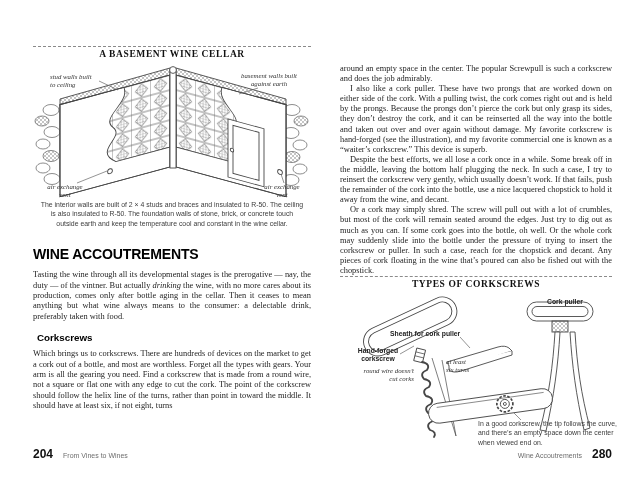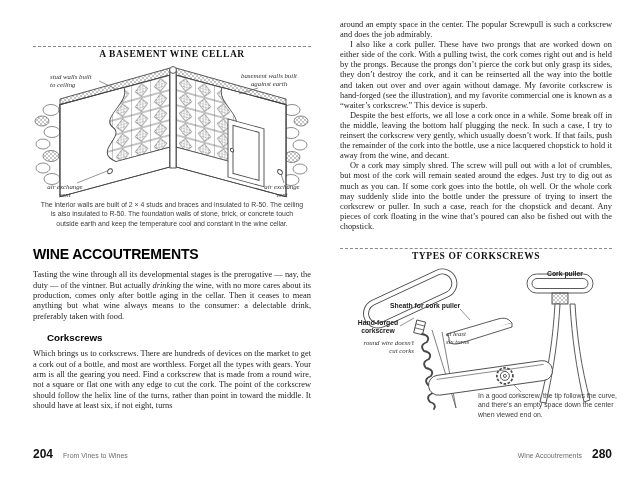--- a/index.html
+++ b/index.html
@@ -1,33 +1,33 @@
 <!DOCTYPE html>
 <html><head>
 <meta charset="utf-8">
 <style>
   html,body{margin:0;padding:0;background:#dcdcdc;}
   .spread{position:relative;width:640px;height:480px;background:#ffffff;overflow:hidden;
           font-family:"Liberation Serif",serif;color:#1d1d1d;}
   .col-left{position:absolute;left:33px;top:0;width:278px;}
-  .col-right{position:absolute;left:340px;top:0;width:272px;padding-top:20px;box-sizing:border-box;}
+  .col-right{position:absolute;left:340px;top:0;width:272px;padding-top:64px;box-sizing:border-box;}
   .fig{position:relative;}
   .fig-rule{border-top:1px dashed #8a8a8a;height:0;}
   .fig-title{font-family:"Liberation Serif",serif;font-weight:bold;font-size:9.5px;
              letter-spacing:.6px;text-align:center;padding:2px 0 1px;color:#111;}
   .fig svg{display:block;}
   .fig-caption{font-family:"Liberation Sans",sans-serif;font-size:6.9px;line-height:9.4px;
                color:#3c3c3c;text-align:center;margin-top:2px;padding:0 6px;}
   .lbl{position:absolute;font-size:6.8px;line-height:8.2px;white-space:pre-line;}
   .lbl-bold{font-family:"Liberation Sans",sans-serif;font-weight:bold;color:#222;}
   .lbl-it{font-family:"Liberation Serif",serif;font-style:italic;color:#333;}
   .section-heading{font-family:"Liberation Sans",sans-serif;font-weight:bold;font-size:14.5px;
       letter-spacing:-.2px;margin:18px 0 8px;color:#000;transform:scaleX(.97);transform-origin:left;}
   .sub-heading{font-family:"Liberation Sans",sans-serif;font-weight:bold;font-size:9.8px;
-      margin:10px 14px 6px;color:#000;}
+      margin:10px 4px 6px;color:#000;}
   p.body{font-size:8.4px;line-height:10.4px;text-align:justify;margin:0;}
   .col-right p.body{line-height:10.1px;}
   .indent{text-indent:10px;}
   .footer{position:absolute;top:447px;font-family:"Liberation Sans",sans-serif;
           font-size:7px;color:#6e6e6e;}
   .footer-left{left:33px;}
   .footer-right{right:28px;text-align:right;}
   .footer .pg{font-weight:bold;color:#111;font-size:12px;}
   .footer .gap{display:inline-block;width:10px;}
   .it{font-style:italic;}
@@ -130,21 +130,21 @@
 
     <p class="body">Which brings us to corkscrews. There are hundreds of devices on the market to get a cork out of a bottle, and most are worthless. Forget all the types with gears. Your arm is all the gearing you need. Find a corkscrew that is made from a round wire, not a square or flat one with any edge to cut the cork. The point of the corkscrew should follow the helix line of the turns, rather than point in toward the middle. It should have at least six, if not eight, turns</p>
   </div>
 
   <div class="col-right">
     <p class="body">around an empty space in the center. The popular Screwpull is such a corkscrew and does the job admirably.</p>
     <p class="body indent">I also like a cork puller. These have two prongs that are worked down on either side of the cork. With a pulling twist, the cork comes right out and is held by the prongs. Because the prongs don’t pierce the cork but only grasp its sides, they don’t destroy the cork, and it can be reinserted all the way into the bottle and taken out over and over again without damage. My favorite corkscrew is hand-forged (see the illustration), and my favorite commercial one is known as a “waiter’s corkscrew.” This device is superb.</p>
     <p class="body indent">Despite the best efforts, we all lose a cork once in a while. Some break off in the middle, leaving the bottom half plugging the neck. In such a case, I try to reinsert the corkscrew very gently, which usually doesn’t work. If that fails, push the remainder of the cork into the bottle, use a nice lacquered chopstick to hold it away from the wine, and decant.</p>
     <p class="body indent">Or a cork may simply shred. The screw will pull out with a lot of crumbles, but most of the cork will remain seated around the edges. Just try to dig out as much as you can. If some cork goes into the bottle, oh well. Or the whole cork may suddenly slide into the bottle under the pressure of trying to insert the corkscrew or puller. In such a case, reach for the chopstick and decant. Any pieces of cork floating in the wine that’s poured can also be fished out with the chopstick.</p>
 
-    <div class="fig" style="margin-top:16px;">
+    <div class="fig" style="margin-top:0;">
       <div class="fig-rule"></div>
       <div class="fig-title">TYPES OF CORKSCREWS</div>
 
       <svg width="272" height="160" viewBox="0 0 272 160">
         <defs>
           <pattern id="xh2" width="4" height="4" patternUnits="userSpaceOnUse">
             <path d="M0 4L4 0M0 0L4 4" stroke="#8a8a8a" stroke-width="0.5"></path>
           </pattern>
         </defs>
         <g stroke="#474747" fill="none" stroke-width="0.9">

